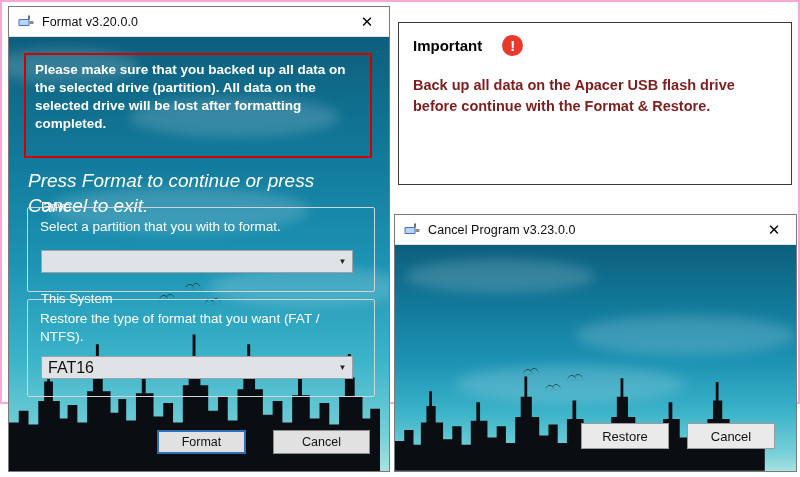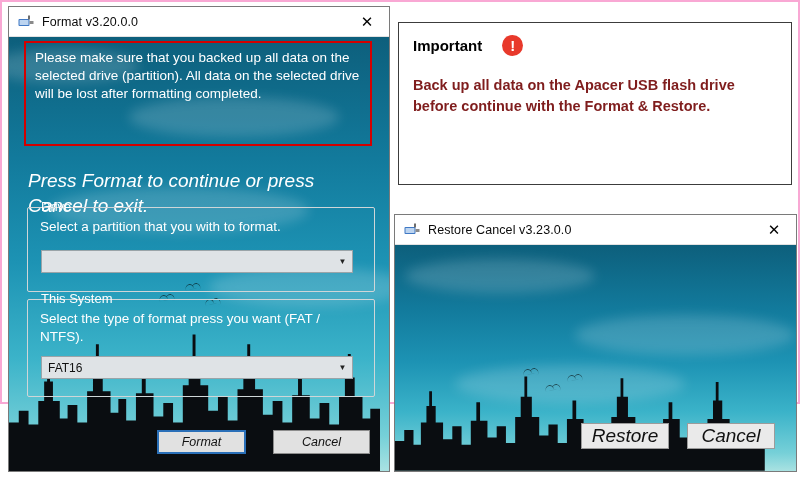--- a/index.html
+++ b/index.html
@@ -154,21 +154,21 @@
   .combo {
     position: absolute;
     height: 23px;
     background: #dfe3e6;
     border: 1px solid #9aa4a8;
     box-sizing: border-box;
     display: flex;
     align-items: center;
   }
   .combo .combo-value {
-    font-size: 12px;
+    font-size: 16px;
     color: #111;
     padding-left: 6px;
     flex: 1;
     white-space: nowrap;
     overflow: hidden;
   }
   .combo .arrow {
     width: 19px;
     height: 100%;
     display: flex;
@@ -181,31 +181,30 @@
     position: absolute;
     height: 24px;
     background: #e1e1e1;
     border: 1px solid #8d8d8d;
     box-sizing: border-box;
     display: flex;
     align-items: center;
     justify-content: center;
     font-size: 12.5px;
     color: #111;
-    font-style: italic;
   }
   .btn.primary {
     border: 2px solid #2a6fb8;
     background: #e1e1e1;
   }
   .btn.restore-style {
     background: #eaeaea;
     border: 1px solid #9b9b9b;
     height: 26px;
-    font-size: 19px;
+    font-size: 13px;
   }
 
   
   #important-panel {
     position: absolute;
     left: 396px; top: 20px;
     width: 394px; height: 163px;
     background: #ffffff;
     border: 1px solid #3c3c3c;
     box-sizing: border-box;
@@ -277,38 +276,38 @@
       <div class="cloud" style="left:200px; top:230px; width:200px; height:40px;"></div>
 
       <div class="bird" style="left:150px; top:258px;"></div>
       <div class="bird" style="left:176px; top:247px;"></div>
       <div class="bird" style="left:196px; top:262px;"></div>
 
       <svg class="skyline" viewBox="0 0 380 200" preserveAspectRatio="none">
         <path fill="#0a0d11" d="M0,200 L0,150 L10,150 L10,138 L20,138 L20,152 L30,152 L30,128 L36,128 L36,108 L39,108 L39,92 L42,92 L42,108 L45,108 L45,128 L52,128 L52,146 L60,146 L60,132 L70,132 L70,150 L80,150 L80,118 L86,118 L86,96 L89,96 L89,70 L92,70 L92,96 L96,96 L96,118 L104,118 L104,140 L112,140 L112,126 L120,126 L120,148 L130,148 L130,120 L136,120 L136,100 L140,100 L140,120 L148,120 L148,144 L158,144 L158,130 L168,130 L168,150 L178,150 L178,112 L184,112 L184,86 L188,86 L188,60 L191,60 L191,86 L196,86 L196,112 L204,112 L204,138 L214,138 L214,124 L224,124 L224,148 L234,148 L234,116 L240,116 L240,94 L244,94 L244,70 L247,70 L247,94 L252,94 L252,116 L260,116 L260,142 L270,142 L270,128 L280,128 L280,150 L290,150 L290,122 L296,122 L296,102 L300,102 L300,122 L308,122 L308,146 L318,146 L318,130 L328,130 L328,152 L338,152 L338,124 L344,124 L344,104 L347,104 L347,80 L350,80 L350,104 L354,104 L354,124 L362,124 L362,146 L370,146 L370,136 L380,136 L380,200 Z"></path>
       </svg>
 
-      <div class="warn-box" style="left:15px; top:4px; width:348px; height:105px;">
+      <div class="warn-box" style="left:15px; top:16px; width:348px; height:105px;font-weight:bold;">
         <div class="warn-text">Please make sure that you backed up all data on the selected drive (partition).  All data on the selected drive will be lost after formatting completed.</div>
       </div>
 
       <div class="plain-text" style="left:19px; top:132px; width:350px;">Press Format to continue or press Cancel to exit.</div>
 
       <div class="group" style="left:18px; top:170px; width:348px; height:85px;">
         <span class="group-label">Drive</span>
         <div class="group-inner-text" style="left:12px; top:10px; width:320px;">Select a partition that you with to format.</div>
         <div class="combo" style="left:13px; top:42px; width:312px;">
           <span class="combo-value"></span>
           <span class="arrow">▼</span>
         </div>
       </div>
 
       <div class="group" style="left:18px; top:262px; width:348px; height:98px;">
         <span class="group-label">This System</span>
-        <div class="group-inner-text" style="left:12px; top:10px; width:322px;">Select the type of format press you want (FAT / NTFS).</div>
+        <div class="group-inner-text" style="left:12px; top:10px; width:322px;">Restore the type of format that you want (FAT / NTFS).</div>
         <div class="combo" style="left:13px; top:56px; width:312px;">
           <span class="combo-value">FAT16</span>
           <span class="arrow">▼</span>
         </div>
       </div>
 
       <div class="btn primary" style="left:148px; top:393px; width:89px;">Format</div>
       <div class="btn" style="left:264px; top:393px; width:97px;">Cancel</div>
     </div>
   </div>
@@ -325,21 +324,21 @@
 
     <div class="titlebar">
       <span class="title-icon">
         <svg width="18" height="18" viewBox="0 0 18 18">
           <rect x="1.5" y="6" width="11" height="7" rx="1" fill="#3f78c4"></rect>
           <rect x="2.5" y="7" width="9" height="5" rx="0.5" fill="#bcd4f0"></rect>
           <rect x="12.5" y="8" width="4" height="3" fill="#8a8a8a"></rect>
           <rect x="11" y="2.5" width="2" height="4" fill="#6d6d6d"></rect>
         </svg>
       </span>
-      <span class="title-text">Restore Cancel v3.23.0.0</span>
+      <span class="title-text">Cancel Program v3.23.0.0</span>
       <span class="close-btn">✕</span>
     </div>
 
     <div class="photo">
       <div class="cloud" style="left:10px; top:14px; width:190px; height:34px;"></div>
       <div class="cloud" style="left:180px; top:70px; width:220px; height:40px;"></div>
       <div class="cloud" style="left:60px; top:120px; width:230px; height:38px;"></div>
 
       <div class="bird" style="left:128px; top:124px;"></div>
       <div class="bird" style="left:150px; top:140px;"></div>

